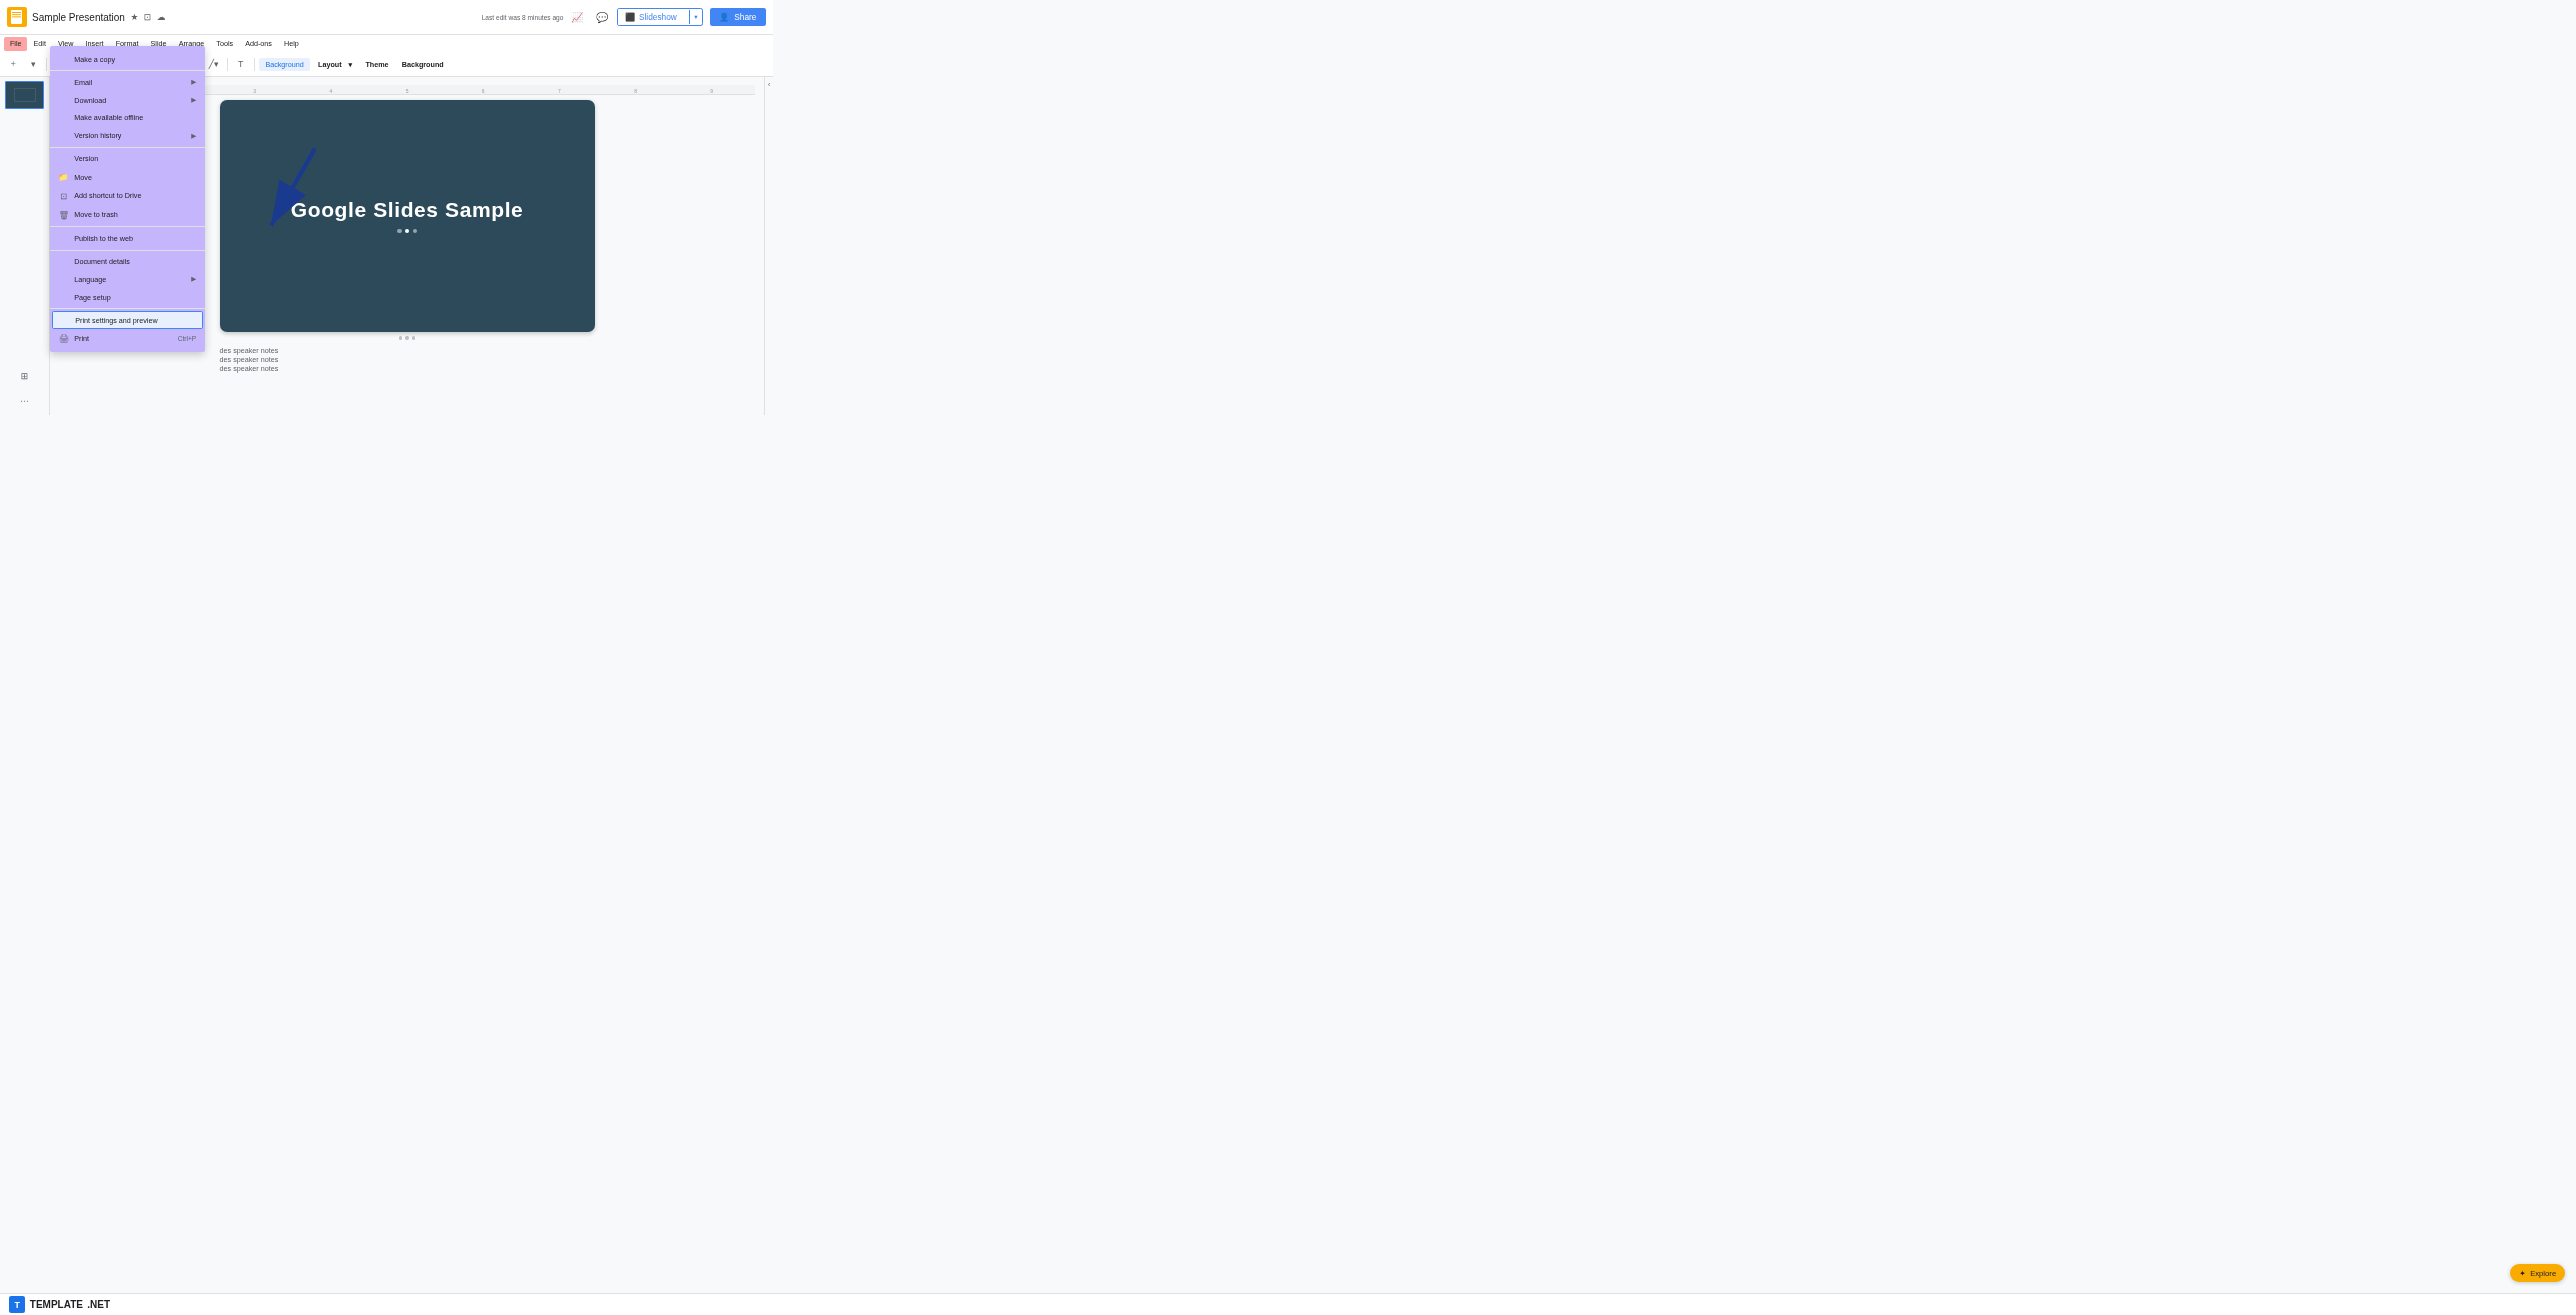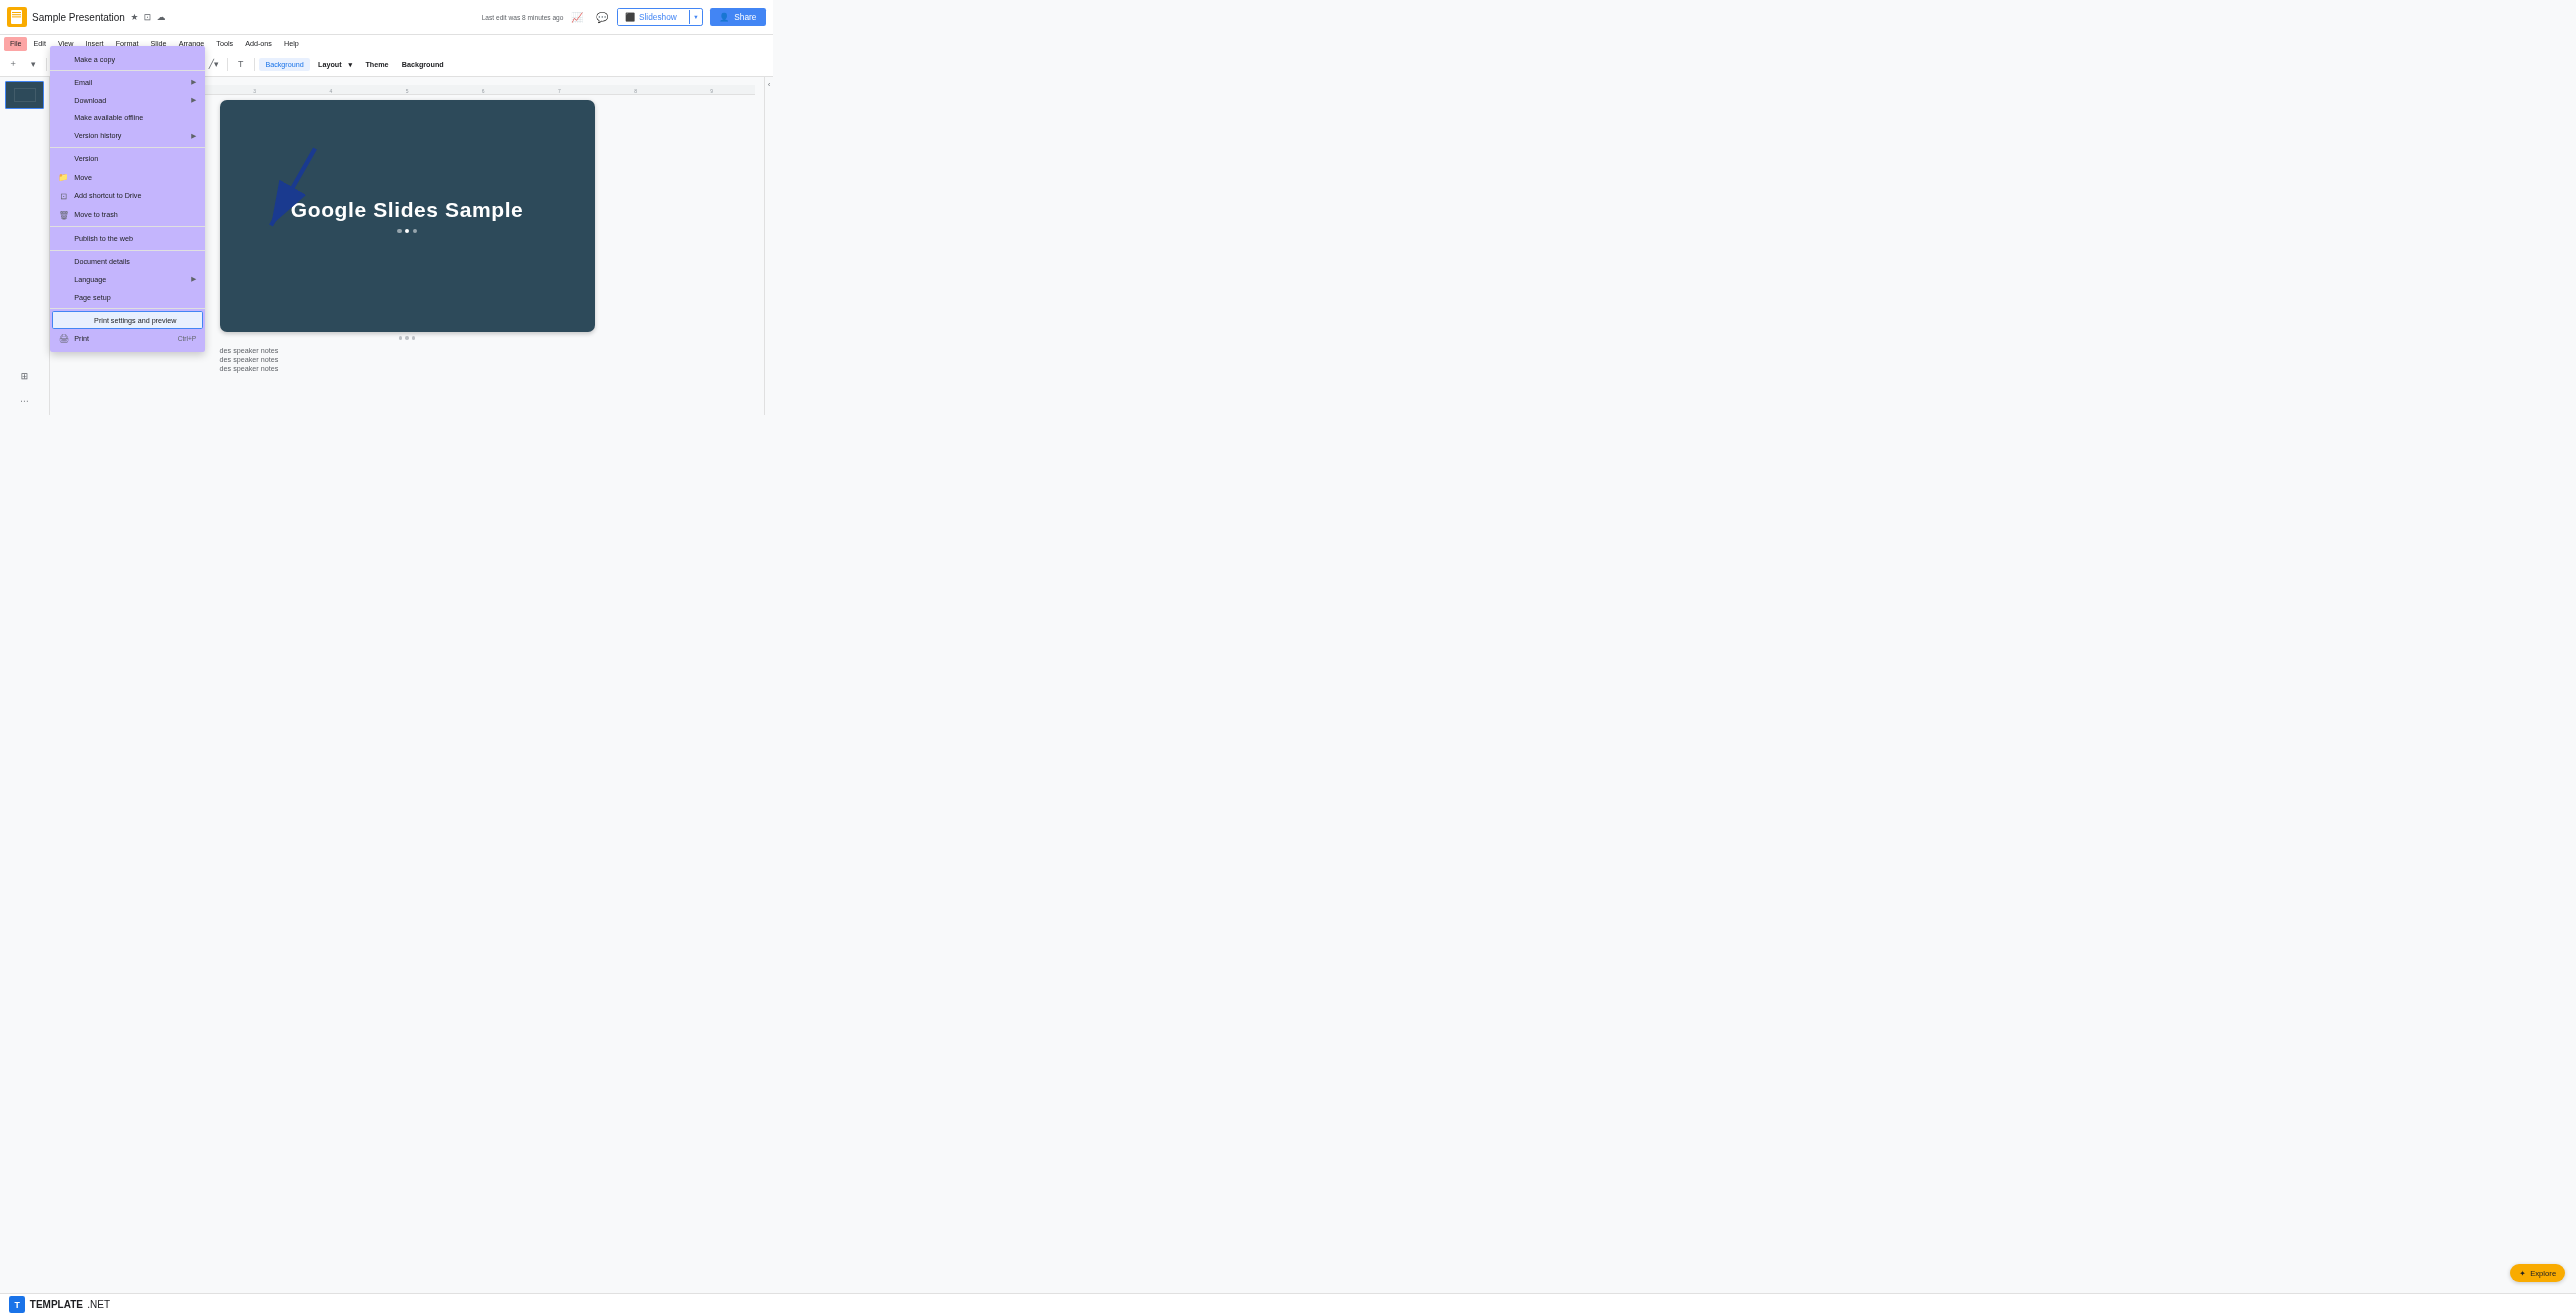--- a/index.html
+++ b/index.html
@@ -373,21 +373,20 @@
       color: #202124;
       cursor: pointer;
       position: relative;
     }
     .dropdown-item.highlighted {
       background: #e8f0fe;
       border: 1.1px solid #4285f4;
       border-radius: 1.7px;
       margin: 0 2.2px;
       padding: 3.3px 6.6px;
-      justify-content: center;
     }
     .dropdown-item .item-icon {
       margin-right: 5.5px;
       color: #5f6368;
       font-size: 8.3px;
       width: 10px;
       text-align: center;
     }
     .dropdown-item .item-shortcut {
       margin-left: auto;
@@ -450,20 +449,21 @@
       font-weight: 700;
     }
     .bottom-logo-text {
       font-size: 10px;
       font-weight: 700;
       color: #202124;
     }
     .bottom-logo-domain {
       font-size: 10px;
       color: #202124;
+      font-weight: bold;
     }
 
     .right-panel {
       width: 8.8px;
       background: #f8f9fa;
       border-left: 0.6px solid #e0e0e0;
       display: flex;
       flex-direction: column;
       align-items: center;
       padding-top: 4.4px;

